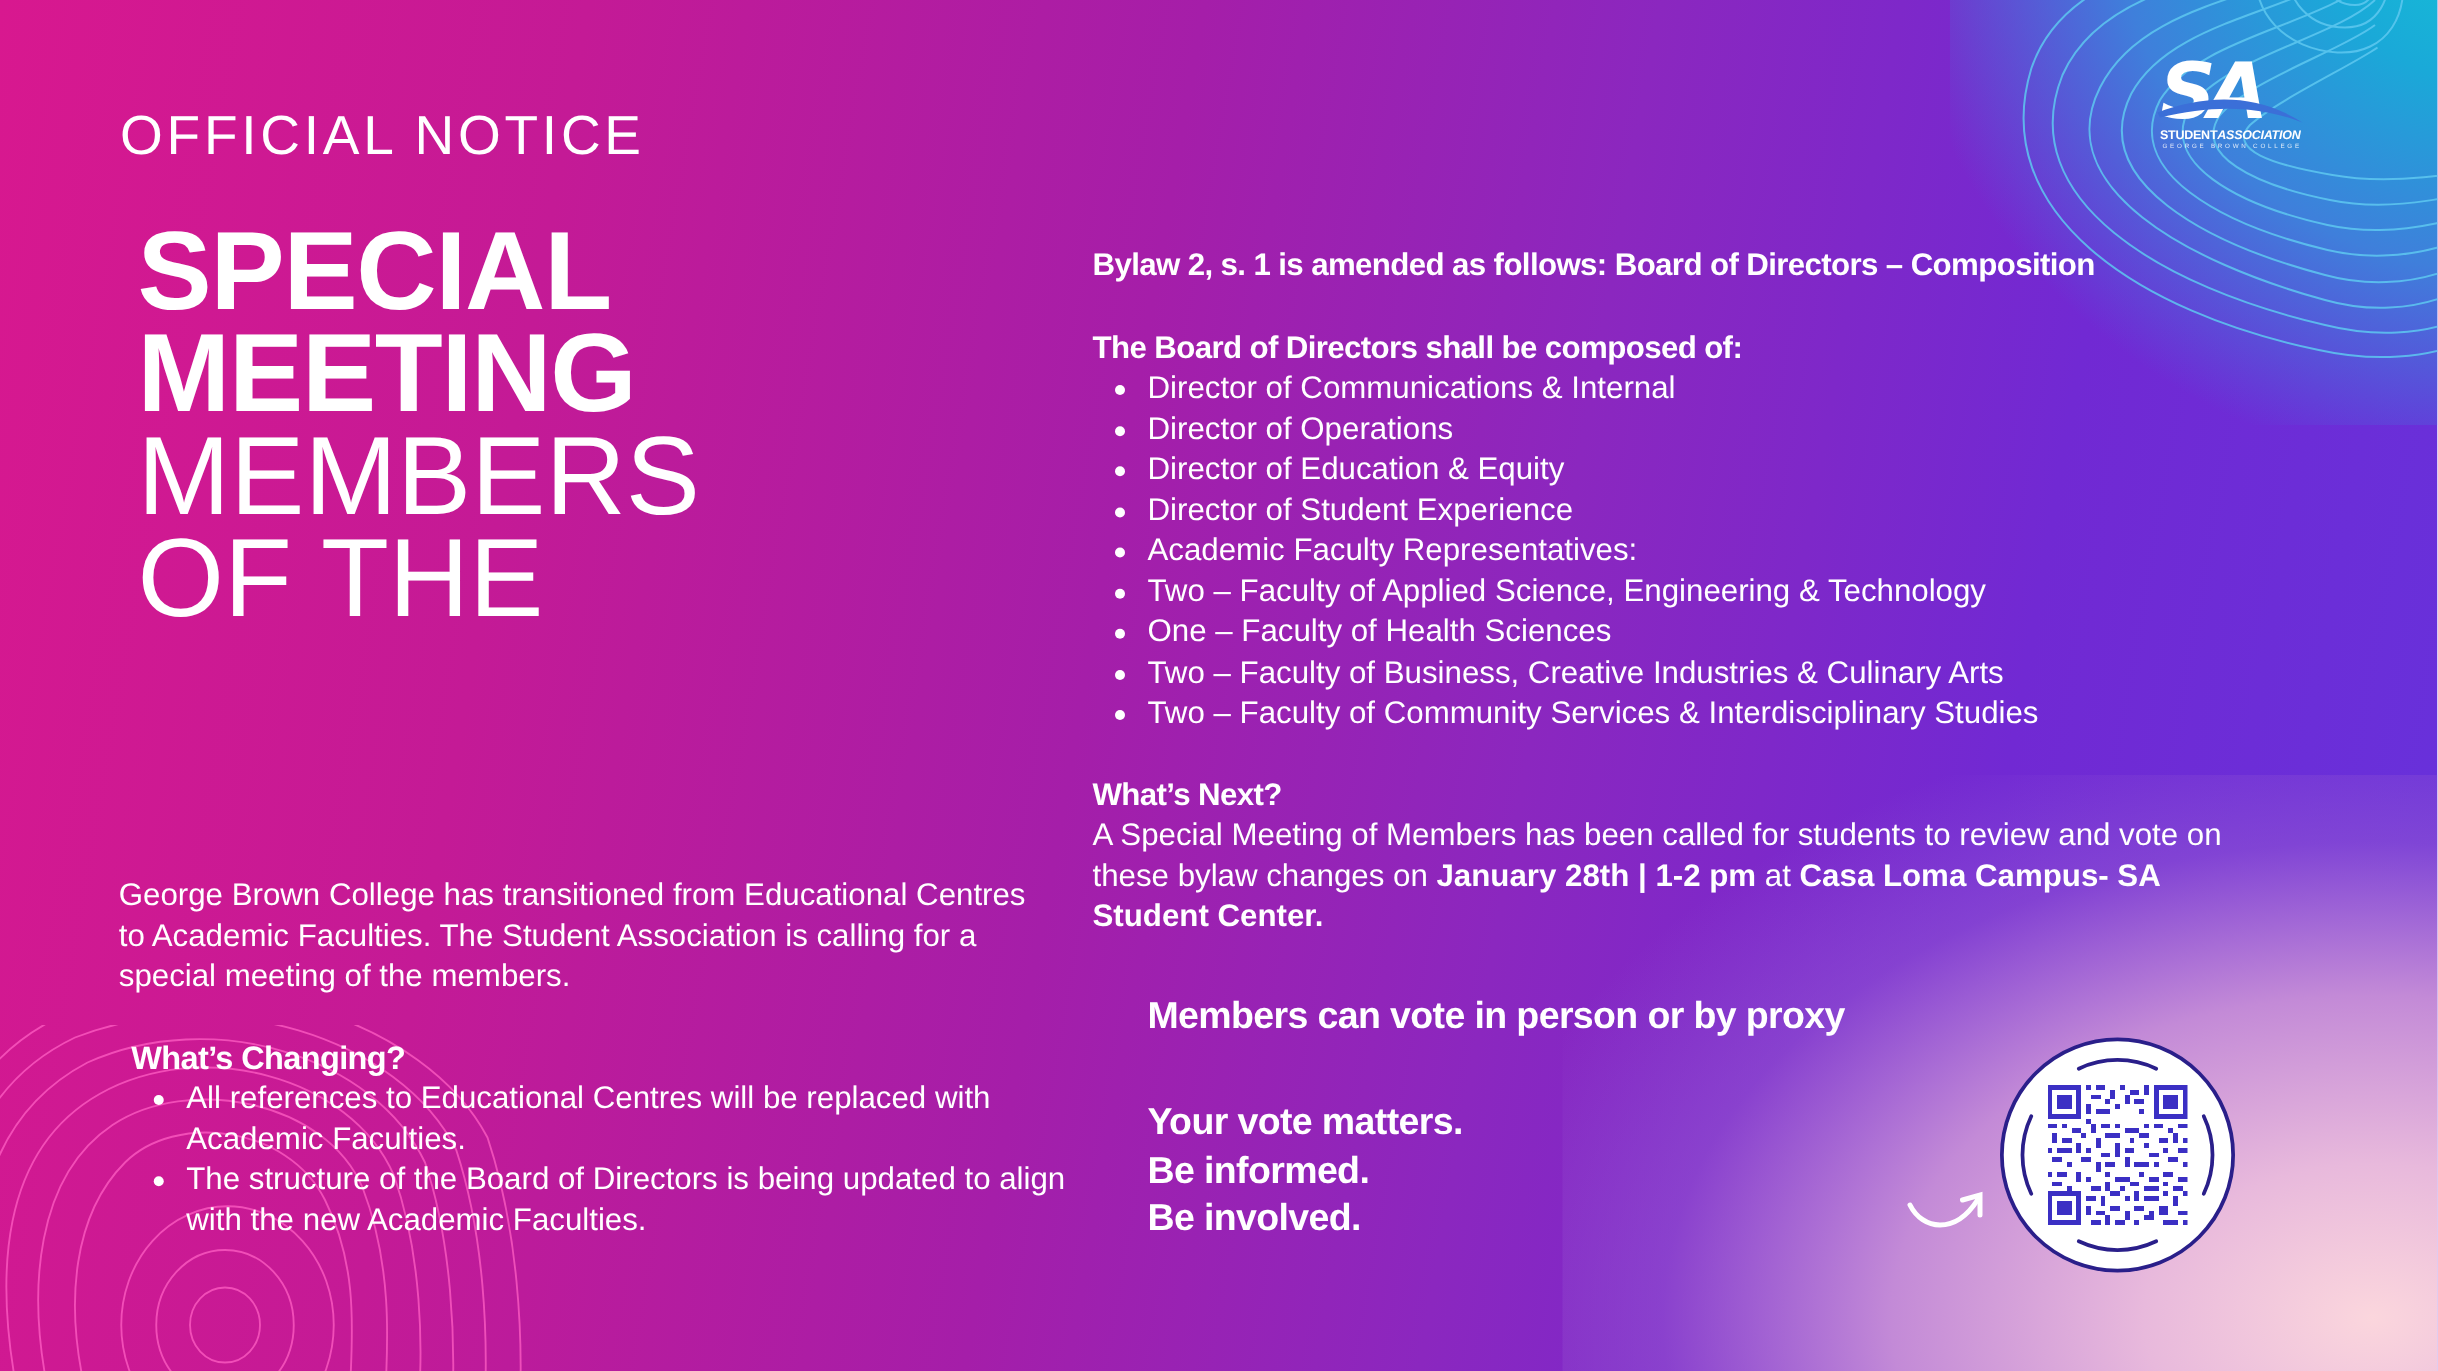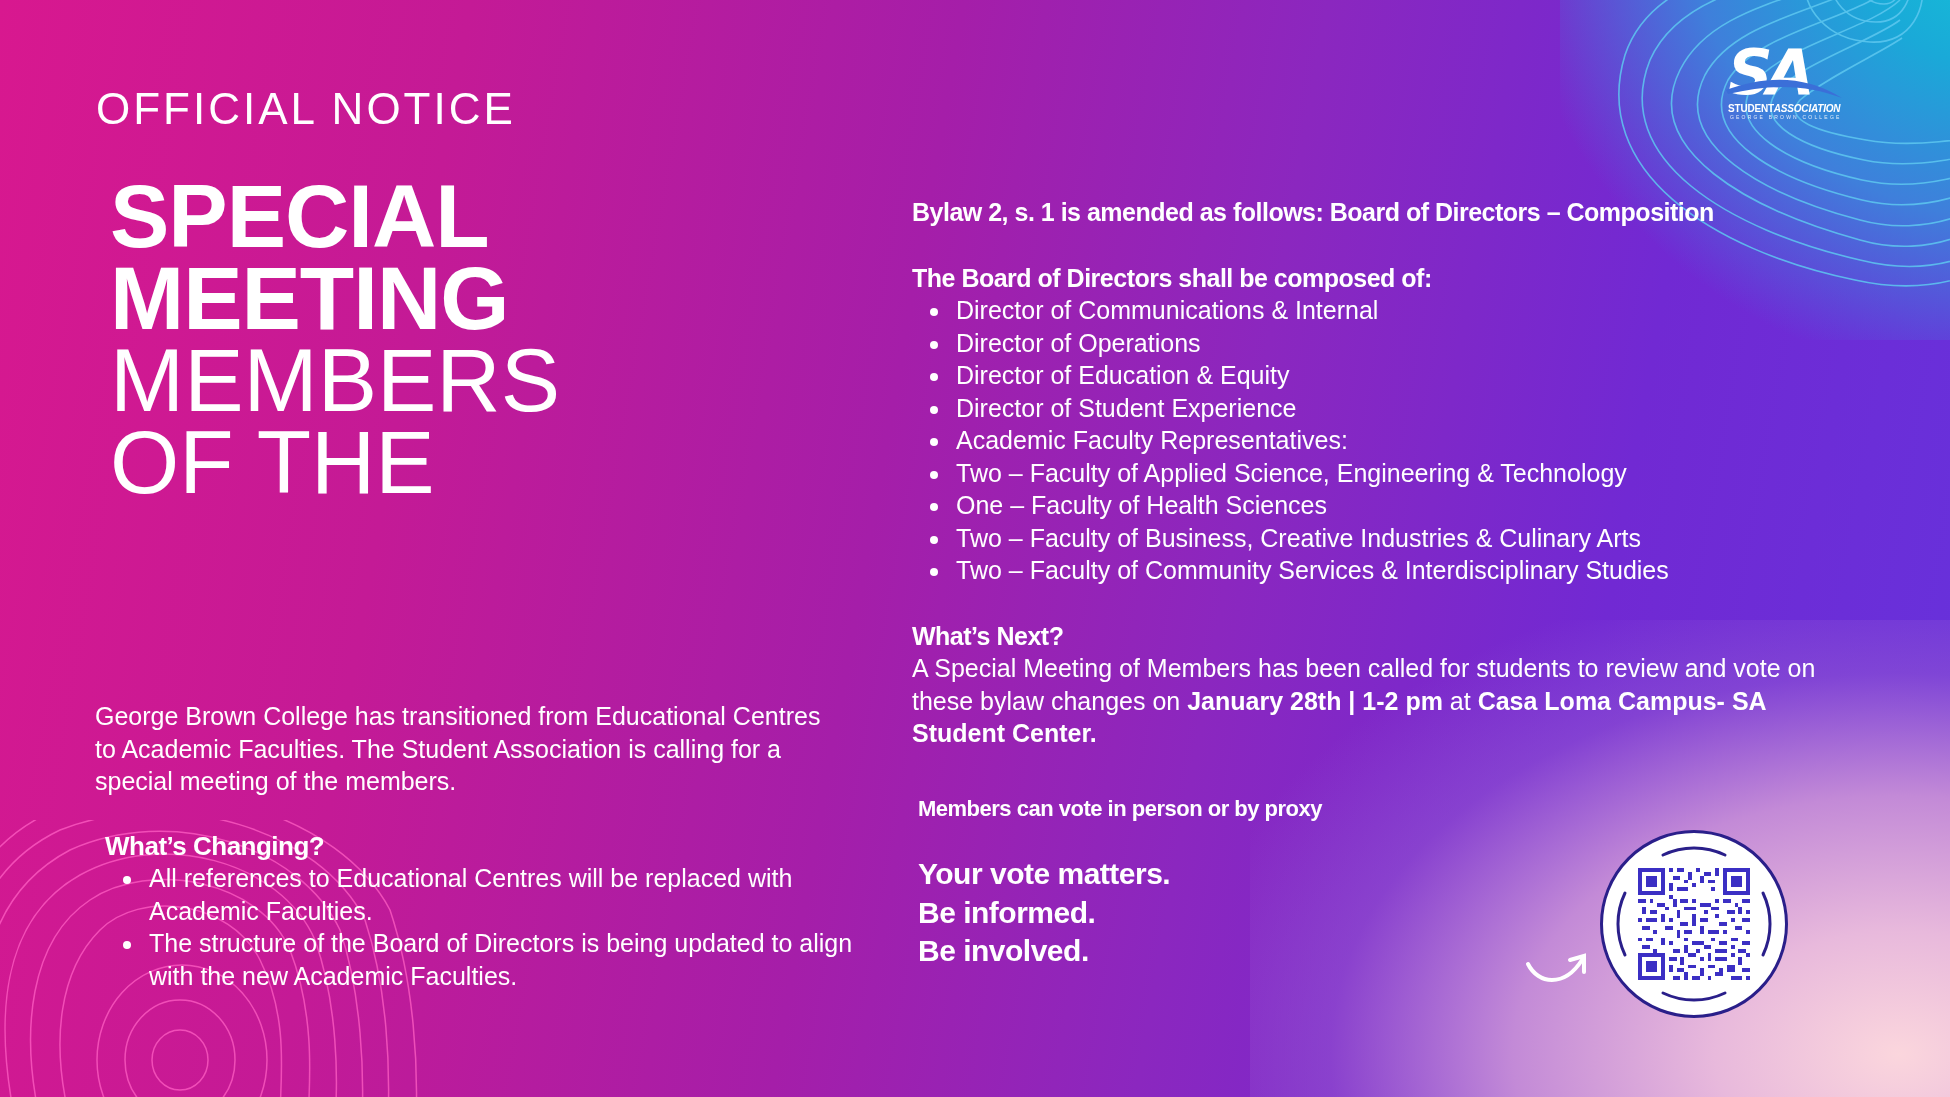--- a/index.html
+++ b/index.html
@@ -39,30 +39,30 @@
   .title .light { font-weight: normal; letter-spacing: 0px; }
 
   .lead { position: absolute; left: 95px; top: 540px; width: 740px; font-size: 31px; line-height: 40px; font-weight: bold; margin: 0; letter-spacing: -0.5px; }
   .para { position: absolute; left: 95px; top: 700px; width: 750px; font-size: 25px; line-height: 32.5px; margin: 0; }
   .changing { position: absolute; left: 95px; top: 830px; width: 760px; margin-left: 10px; }
   .h-sm { font-size: 26px; font-weight: bold; line-height: 32px; margin: 0; letter-spacing: -0.5px; }
   ul.bul { margin: 0; padding: 0; list-style: none; }
   ul.bul li { position: relative; padding-left: 44px; font-size: 25px; line-height: 32.5px; }
   ul.bul li::before { content: ""; position: absolute; left: 18px; top: 14px; width: 8px; height: 8px; border-radius: 50%; background: #fff; }
 
-  .right { position: absolute; left: 912px; top: 196px; width: 960px; }
+  .right { position: absolute; left: 874px; top: 196px; width: 960px; }
   .r-h { font-size: 25px; font-weight: bold; line-height: 32.5px; margin: 0; letter-spacing: -0.5px; white-space: nowrap; }
   .r-gap { height: 33px; }
   .right ul.bul li { padding-left: 44px; font-size: 25px; line-height: 32.5px; white-space: nowrap; }
   .right ul.bul li.strong { font-weight: normal; }
   .r-body { font-size: 25px; line-height: 32.5px; margin: 0; width: 930px; }
   .r-body b { font-weight: bold; }
 
-  .proxy { position: absolute; left: 918px; top: 796px; font-size: 22px; font-weight: bold; white-space: nowrap; letter-spacing: -0.5px; }
-  .closing { position: absolute; left: 918px; top: 855px; font-size: 30px; font-weight: bold; line-height: 38.5px; letter-spacing: -0.5px; }
+  .proxy { position: absolute; left: 918px; top: 796px; font-size: 30px; font-weight: bold; white-space: nowrap; letter-spacing: -0.5px; }
+  .closing { position: absolute; left: 918px; top: 879px; font-size: 30px; font-weight: bold; line-height: 38.5px; letter-spacing: -0.5px; }
   .closing div { white-space: nowrap; }
 
   .qr-wrap { position: absolute; left: 1600px; top: 830px; width: 188px; height: 188px; border-radius: 50%; background: #ffffff; border: 3px solid #2a1f8a; box-sizing: border-box; }
   .qr-ring { position: absolute; left: 8px; top: 8px; width: 166px; height: 166px; }
   .qr-code { position: absolute; left: 35px; top: 34px; width: 112px; height: 114px; }
   .arrow { position: absolute; left: 1524px; top: 950px; width: 66px; height: 40px; }
 </style>
 </head>
 <body>
 

